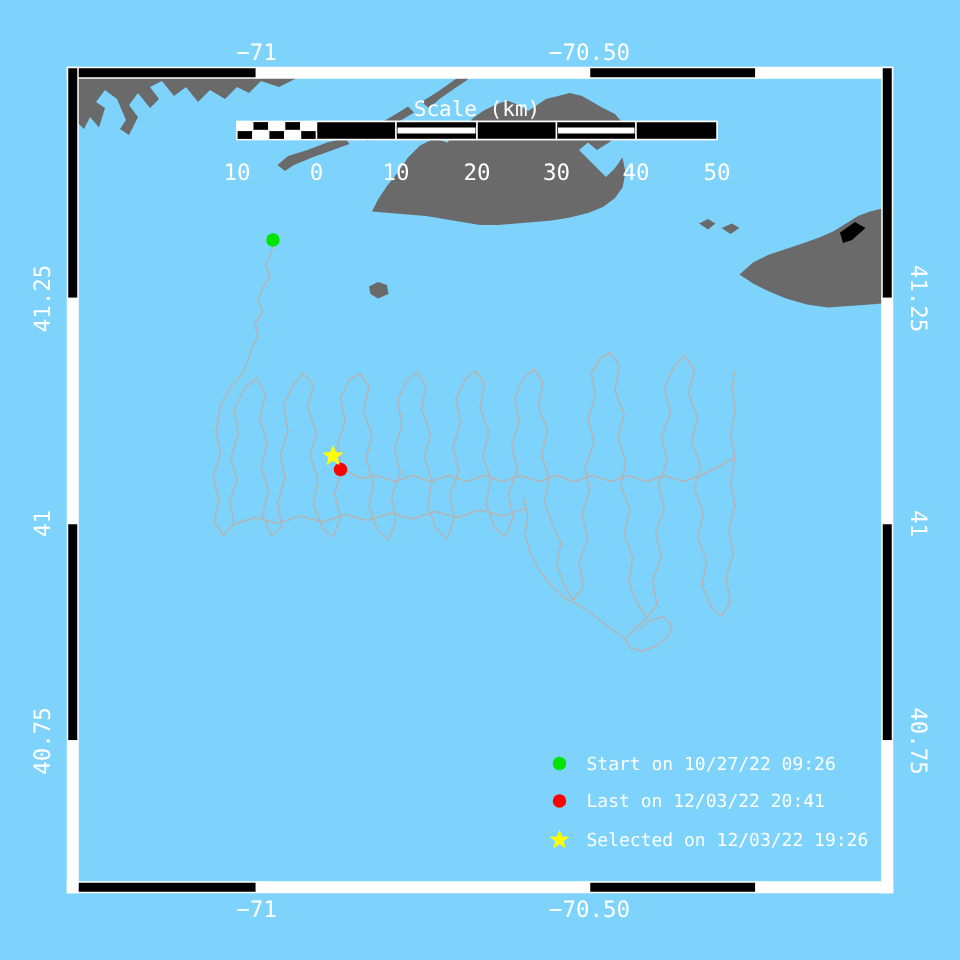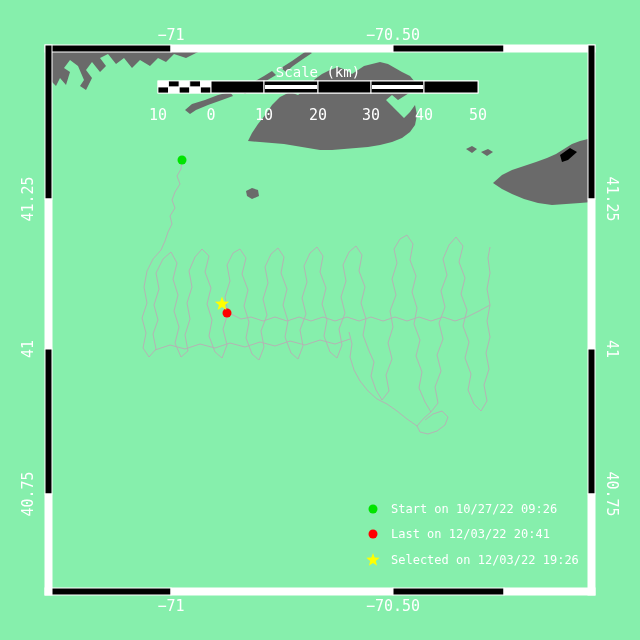--- a/index.html
+++ b/index.html
@@ -1,16 +1,16 @@
 <!DOCTYPE html>
 <html><head>
 <meta charset="utf-8">
 <style>
   html,body{margin:0;padding:0;background:#000;}
-  .stage{position:relative;width:640px;height:640px;background:#86efac;overflow:hidden;}
+  .stage{position:relative;width:640px;height:640px;background:#7dd3fc;overflow:hidden;}
   svg text{font-family:"DejaVu Sans Mono","Liberation Mono",monospace;}
 </style>
 </head>
 <body>
 
 <div class="stage">
   <svg id="map-svg" width="640" height="640" viewBox="0 0 640 640">
     <g id="g-land">
         <polygon points="47,49 205,49 196,53 186,58 174,54 166,62 158,58 150,66 140,60 132,68 124,58 116,64 108,54 100,58 106,66 100,72 92,62 86,70 92,78 86,90 80,86 84,80 78,66 70,60 64,68 70,72 66,85 60,78 56,86 52,82 47,88" fill="#6a6a6a"></polygon>
         <polygon points="185,110 192,104 205,100 218,95 230,92 233,96 222,100 208,105 196,110 190,114" fill="#6a6a6a"></polygon>

